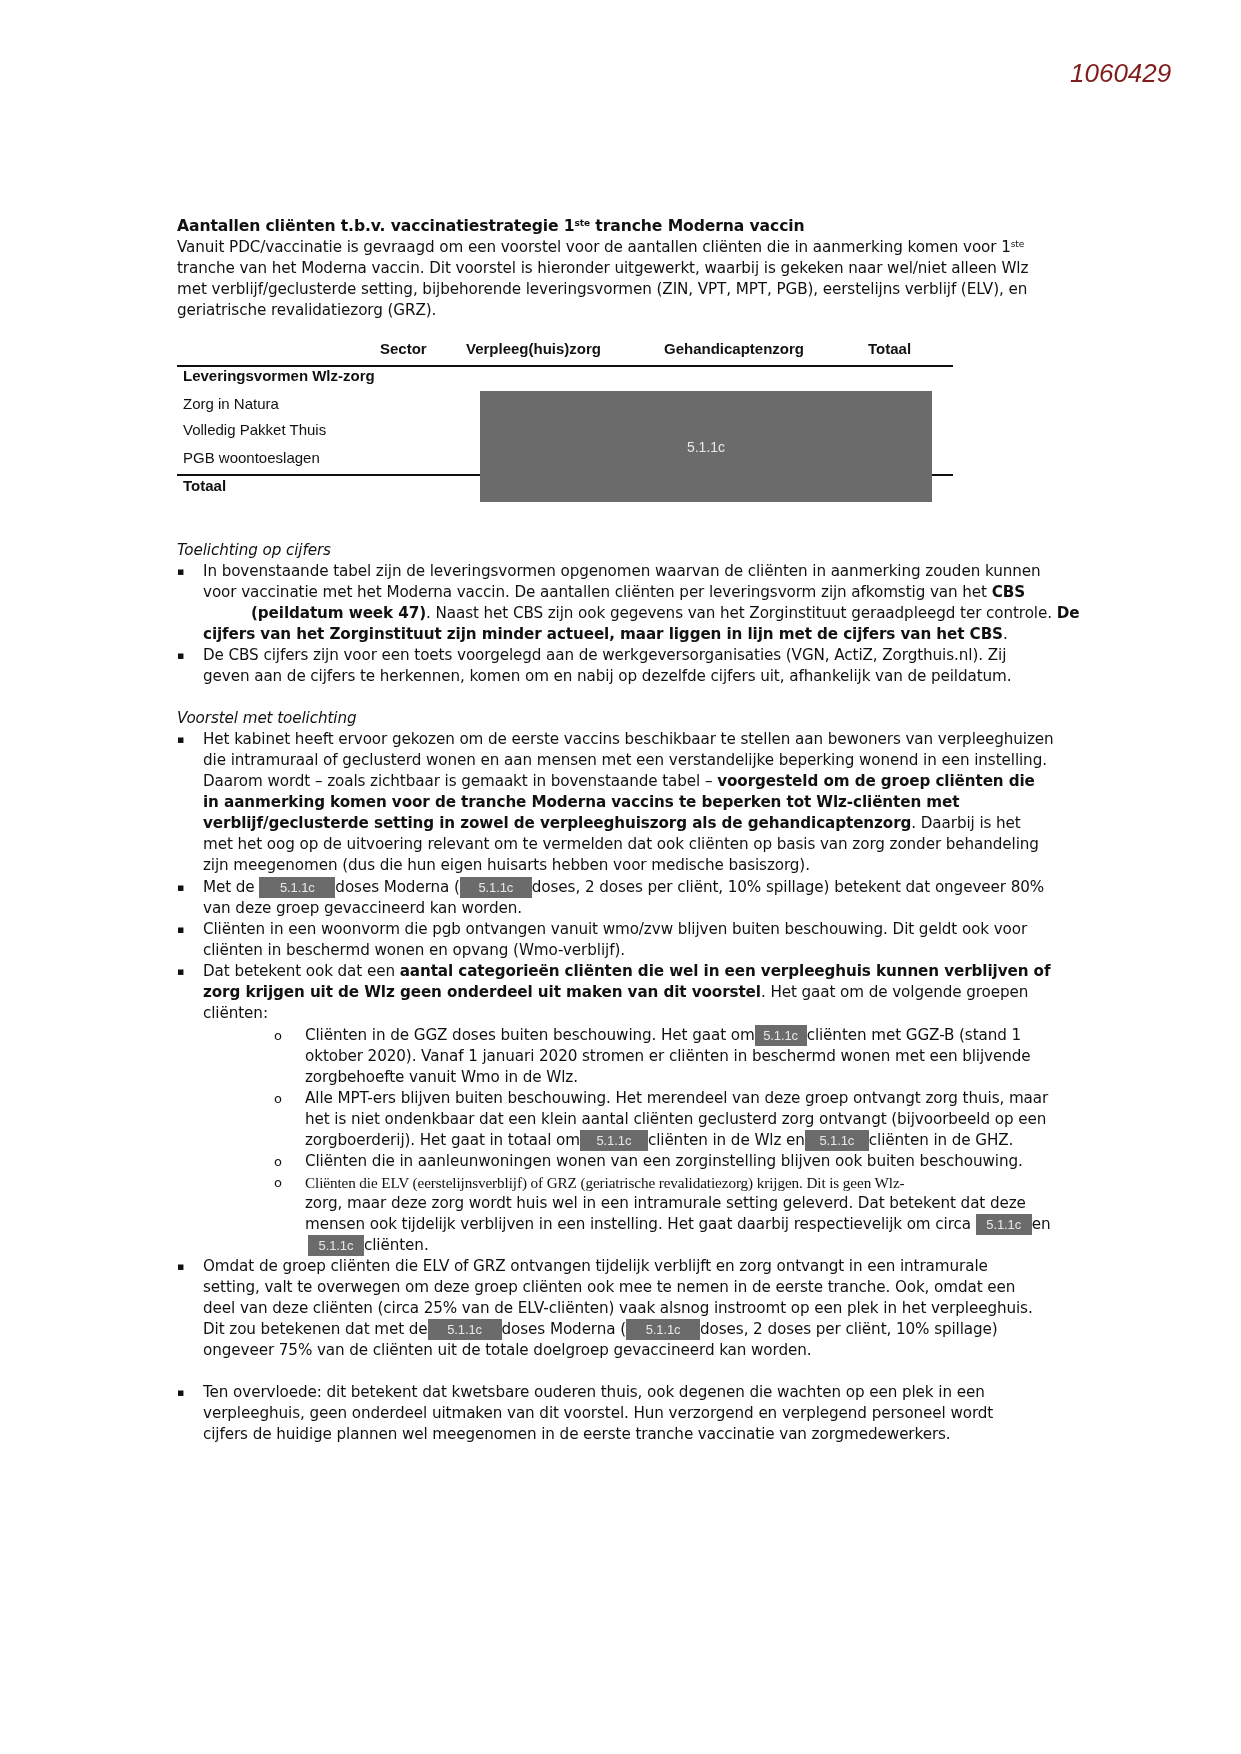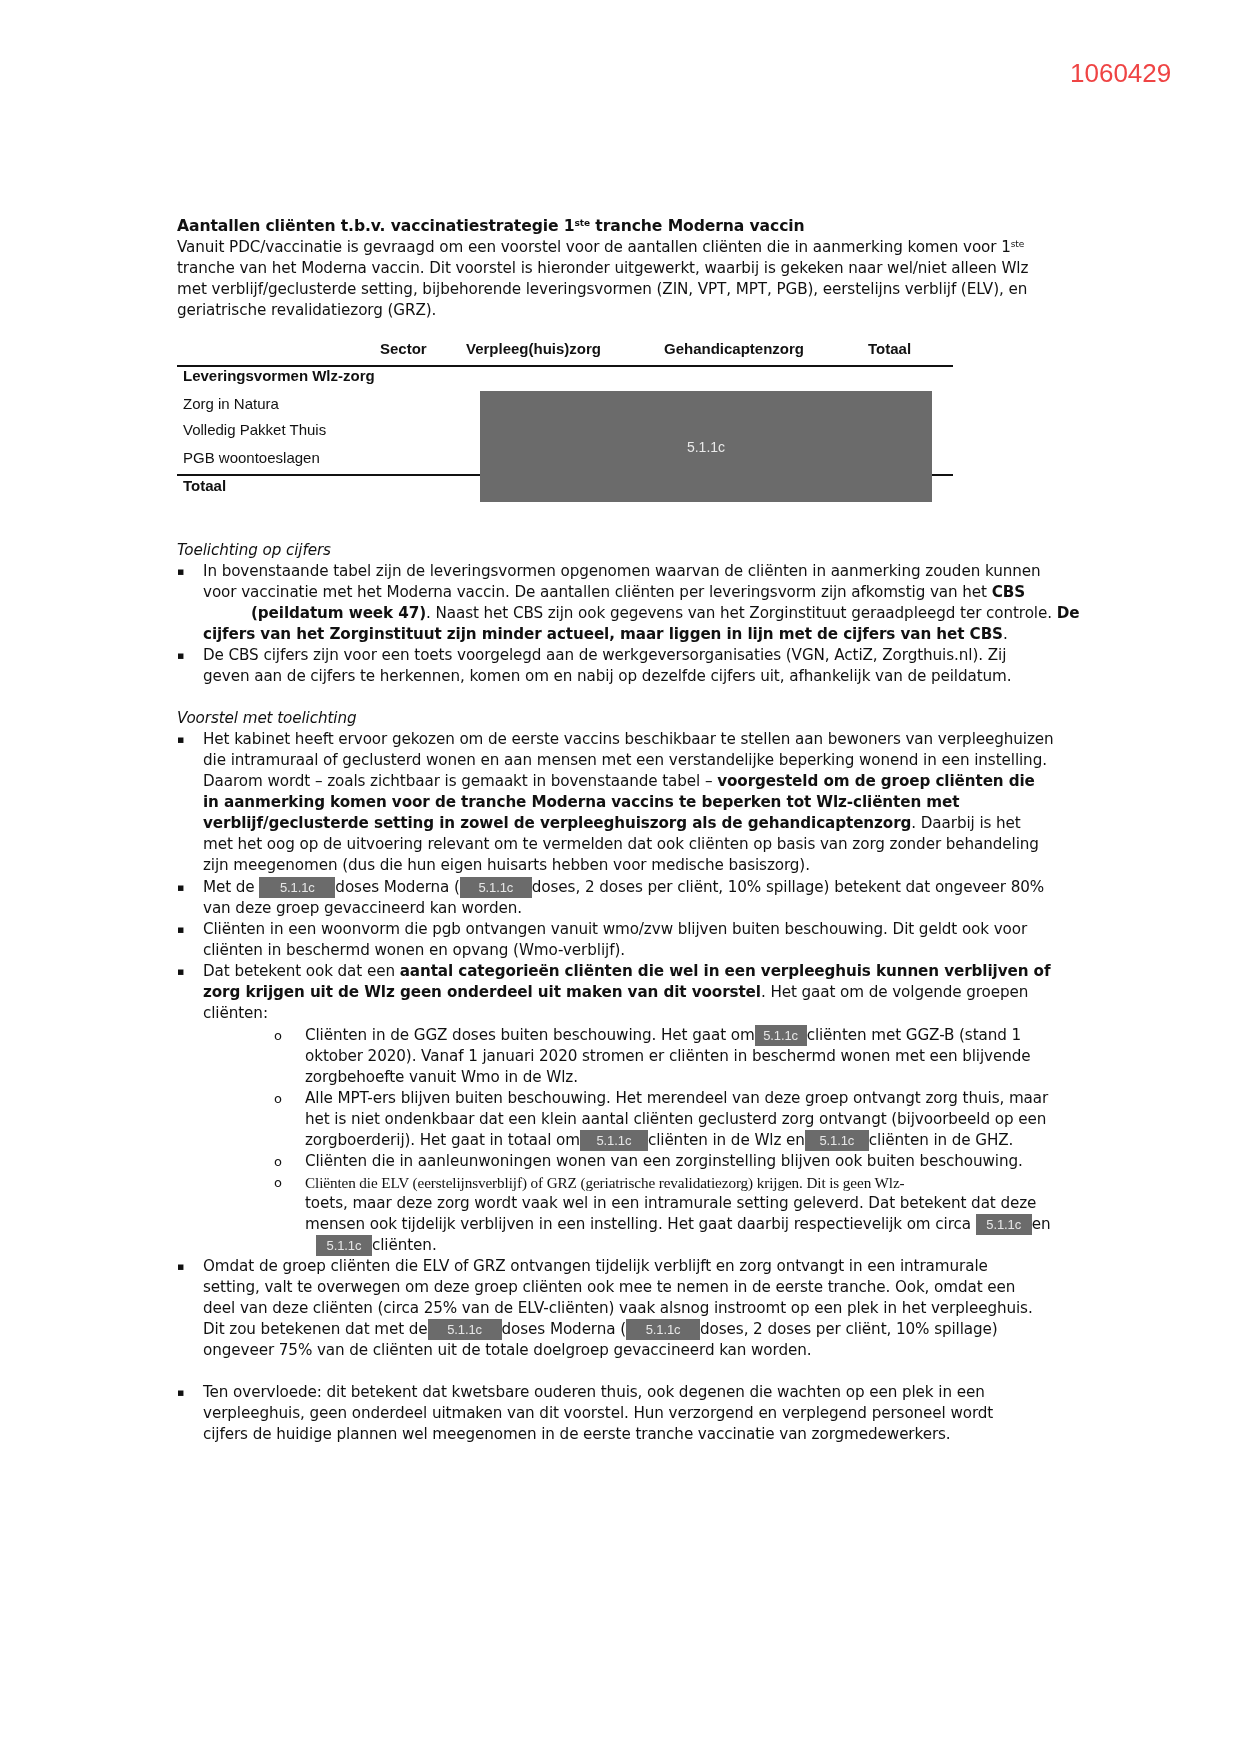--- a/index.html
+++ b/index.html
@@ -1,19 +1,19 @@
 <!DOCTYPE html>
 <html><head>
 <meta charset="utf-8">
 <style>
   html, body { margin:0; padding:0; background:#ffffff; }
   body { width:1241px; height:1754px; position:relative; overflow:hidden;
          font-family:"DejaVu Sans", sans-serif; color:#111; }
   .docid { position:absolute; left:1070px; top:58px; font-family:"Liberation Sans", sans-serif;
-           font-size:26px; color:#ef4444; }
+           font-size:26px; color:#7f1d1d;font-style:italic; }
   .line { position:absolute; left:177px; font-size:15.2px; line-height:21px; white-space:nowrap; letter-spacing:-0.1px; }
   .ind1 { left:203px; }
   .ind2 { left:305px; }
   .bullet { position:absolute; left:177px; font-size:11px; line-height:21px; }
   .circ { position:absolute; left:274px; font-size:13px; line-height:21px; }
   b, .b { font-weight:bold; }
   i, .i { font-style:italic; }
   sup { font-size:9px; vertical-align:top; position:relative; top:-3px; }
   .title { font-weight:bold; font-size:15.6px; }
   .redact { display:inline-block; background:#6b6b6b; color:#e8e8e8;
@@ -106,23 +106,23 @@
     <div class="circ" style="top:1088px;">o</div>
     <div class="line ind2" style="top:1088px;">Alle MPT-ers blijven buiten beschouwing. Het merendeel van deze groep ontvangt zorg thuis, maar</div>
     <div class="line ind2" style="top:1109px;">het is niet ondenkbaar dat een klein aantal cliënten geclusterd zorg ontvangt (bijvoorbeeld op een</div>
     <div class="line ind2" style="top:1130px;"><span>zorgboerderij). Het gaat in totaal om</span><span class="redact" style="width:68px;">5.1.1c</span><span>cliënten in de Wlz en</span><span class="redact" style="width:64px;">5.1.1c</span><span>cliënten in de GHZ.</span></div>
 
     <div class="circ" style="top:1151px;">o</div>
     <div class="line ind2" style="top:1151px;">Cliënten die in aanleunwoningen wonen van een zorginstelling blijven ook buiten beschouwing.</div>
 
     <div class="circ" style="top:1172px;">o</div>
     <div class="line ind2" style="top:1172px;font-family:Liberation Serif, serif;">Cliënten die ELV (eerstelijnsverblijf) of GRZ (geriatrische revalidatiezorg) krijgen. Dit is geen Wlz-</div>
-    <div class="line ind2" style="top:1193px;">toets, maar deze zorg wordt vaak wel in een intramurale setting geleverd. Dat betekent dat deze</div>
+    <div class="line ind2" style="top:1193px;">zorg, maar deze zorg wordt huis wel in een intramurale setting geleverd. Dat betekent dat deze</div>
     <div class="line ind2" style="top:1214px;"><span>mensen ook tijdelijk verblijven in een instelling. Het gaat daarbij respectievelijk om circa</span> <span class="redact" style="width:56px;">5.1.1c</span><span>en</span></div>
-    <div class="line" style="top:1235px; left:316px;"><span class="redact" style="width:56px;">5.1.1c</span><span>cliënten.</span></div>
+    <div class="line" style="top:1235px; left:308px;"><span class="redact" style="width:56px;">5.1.1c</span><span>cliënten.</span></div>
 
     <div class="bullet" style="top:1256px;">▪</div>
     <div class="line ind1" style="top:1256px;">Omdat de groep cliënten die ELV of GRZ ontvangen tijdelijk verblijft en zorg ontvangt in een intramurale</div>
     <div class="line ind1" style="top:1277px;">setting, valt te overwegen om deze groep cliënten ook mee te nemen in de eerste tranche. Ook, omdat een</div>
     <div class="line ind1" style="top:1298px;">deel van deze cliënten (circa 25% van de ELV-cliënten) vaak alsnog instroomt op een plek in het verpleeghuis.</div>
     <div class="line ind1" style="top:1319px;"><span>Dit zou betekenen dat met de</span><span class="redact" style="width:74px;">5.1.1c</span><span>doses Moderna (</span><span class="redact" style="width:74px;">5.1.1c</span><span>doses, 2 doses per cliënt, 10% spillage)</span></div>
     <div class="line ind1" style="top:1340px;">ongeveer 75% van de cliënten uit de totale doelgroep gevaccineerd kan worden.</div>
 
     <div class="bullet" style="top:1382px;">▪</div>
     <div class="line ind1" style="top:1382px;">Ten overvloede: dit betekent dat kwetsbare ouderen thuis, ook degenen die wachten op een plek in een</div>

